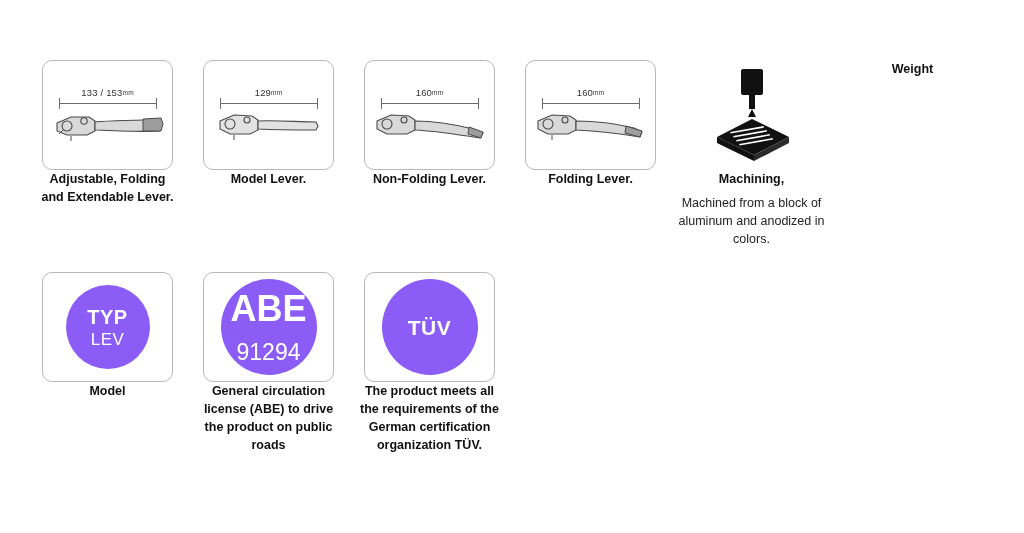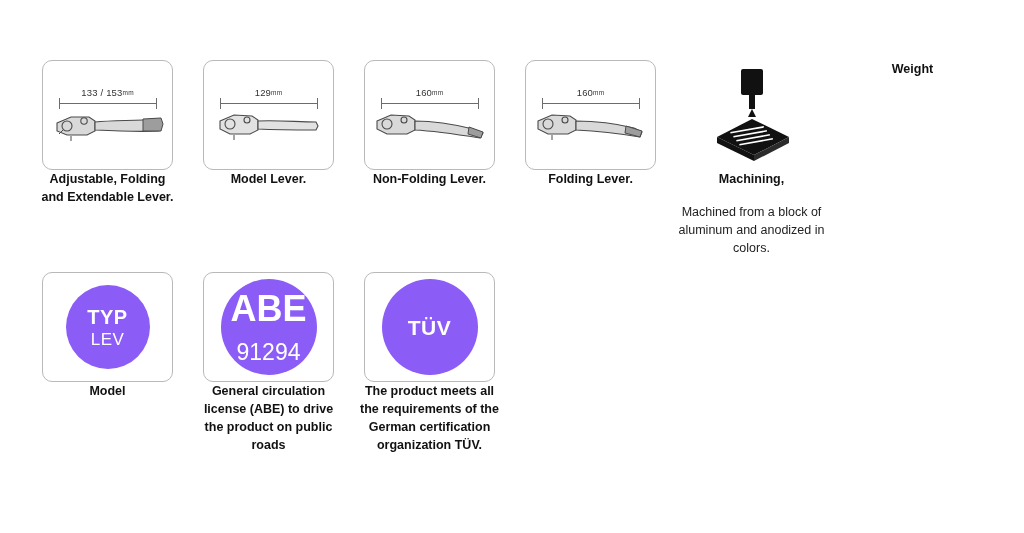--- a/index.html
+++ b/index.html
@@ -56,21 +56,21 @@
   }
   .caption {
     font-size: 12.5px;
     font-weight: bold;
     line-height: 1.45;
     text-align: center;
     color: #111111;
     width: 140px;
   }
   .subcaption {
-    margin-top: 15px;
+    margin-top: 6px;
     font-size: 12.5px;
     font-weight: normal;
     line-height: 1.45;
     text-align: center;
     color: #222222;
     width: 146px;
   }
 
   
   .lever-wrap {

